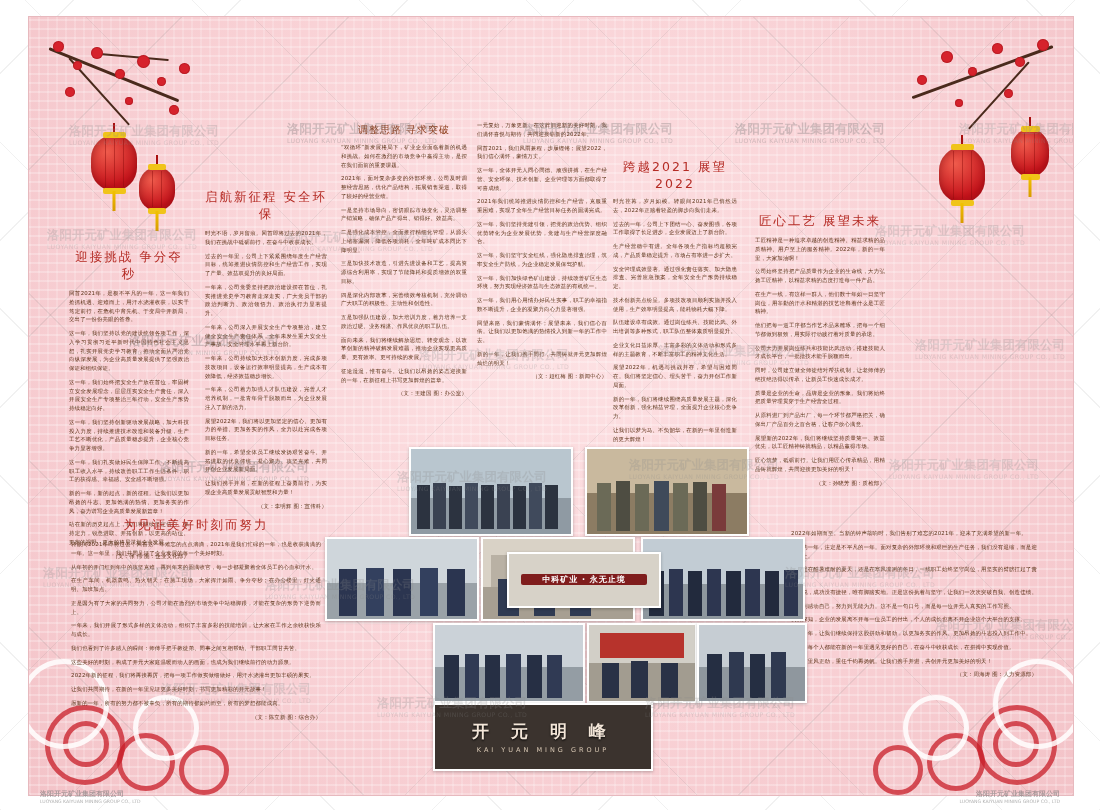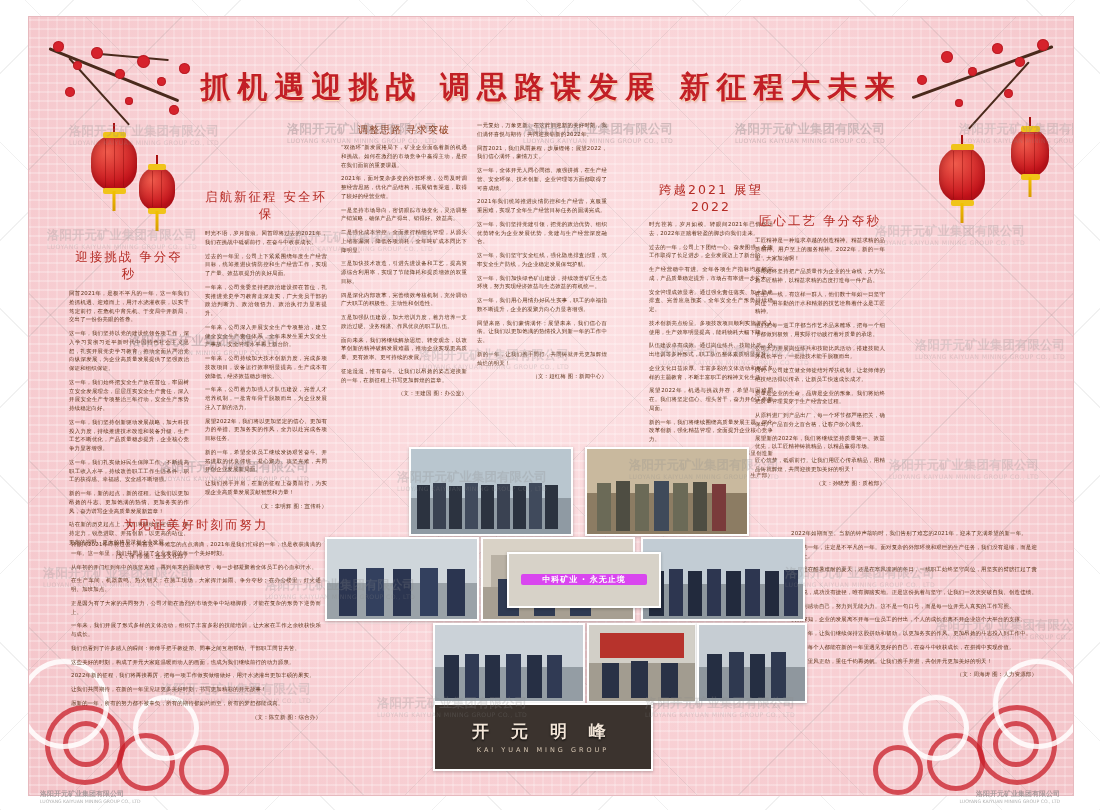--- a/index.html
+++ b/index.html
@@ -90,21 +90,21 @@
   
   .photo{
     position:absolute;border:2px solid #ffffff;box-shadow:0 1px 3px rgba(0,0,0,.25);
     overflow:hidden;background:#9aa3ab;
   }
   .photo .ppl{
     position:absolute;inset:0;
   }
   .banner{
     position:absolute;left:8%;top:38%;width:84%;height:22%;
-    background:#d946ef;border-radius:2px;
+    background:#7f1d1d;border-radius:2px;
     color:#fff;font-size:8px;font-weight:bold;letter-spacing:1px;
     display:flex;align-items:center;justify-content:center;
   }
 
   
   .brandphoto{
     position:absolute;background:#3b332e;
     border:2px solid #fff;box-shadow:0 1px 3px rgba(0,0,0,.25);
     display:flex;flex-direction:column;align-items:center;justify-content:center;
     color:#f3e6d8;
@@ -223,21 +223,20 @@
     </div>
     <div>
       <div class="papercut" style="right:16px;bottom:10px;width:70px;height:70px;"></div>
       <div class="papercut" style="right:34px;bottom:28px;width:36px;height:36px;"></div>
       <div class="papercut white" style="right:-10px;bottom:46px;width:80px;height:80px;"></div>
       <div class="papercut" style="right:88px;bottom:4px;width:48px;height:48px;"></div>
       <div class="papercut white" style="right:104px;bottom:34px;width:56px;height:56px;"></div>
       <div class="papercut" style="right:150px;bottom:0px;width:40px;height:40px;"></div>
     </div>
 
-    <div class="title">抓机遇迎挑战  调思路谋发展  新征程大未来</div>
 
     <div class="col" style="left:40px;top:232px;width:120px;">
       <div class="colhead">迎接挑战  争分夺秒</div>
       <p>回首2021年，是极不平凡的一年，这一年我们抢抓机遇、迎难而上，用汗水浇灌收获，以实干笃定前行，在危机中育先机、于变局中开新局，交出了一份份亮眼的答卷。</p>
       <p>这一年，我们坚持以党的建设统领各项工作，深入学习贯彻习近平新时代中国特色社会主义思想，扎实开展党史学习教育，推动全面从严治党向纵深发展，为企业高质量发展提供了坚强政治保证和组织保证。</p>
       <p>这一年，我们始终把安全生产放在首位，牢固树立安全发展理念，层层压实安全生产责任，深入开展安全生产专项整治三年行动，安全生产形势持续稳定向好。</p>
       <p>这一年，我们坚持创新驱动发展战略，加大科技投入力度，持续推进技术改造和装备升级，生产工艺不断优化，产品质量稳步提升，企业核心竞争力显著增强。</p>
       <p>这一年，我们扎实做好民生保障工作，不断提高职工收入水平，持续改善职工工作生活条件，职工的获得感、幸福感、安全感不断增强。</p>
       <p>新的一年，新的起点，新的征程。让我们以更加昂扬的斗志、更加饱满的热情、更加务实的作风，奋力谱写企业高质量发展新篇章！</p>
       <p>站在新的历史起点上，我们将继续坚定信心、保持定力，锐意进取、开拓创新，以更高的站位、更宽的视野、更大的格局谋划企业发展。</p>
@@ -279,37 +278,37 @@
       <p>2021年我们统筹推进疫情防控和生产经营，克服重重困难，实现了全年生产经营目标任务的圆满完成。</p>
       <p>这一年，我们坚持党建引领，把党的政治优势、组织优势转化为企业发展优势，党建与生产经营深度融合。</p>
       <p>这一年，我们坚守安全红线，强化隐患排查治理，筑牢安全生产防线，为企业稳定发展保驾护航。</p>
       <p>这一年，我们加快绿色矿山建设，持续改善矿区生态环境，努力实现经济效益与生态效益的有机统一。</p>
       <p>这一年，我们用心用情办好民生实事，职工的幸福指数不断提升，企业的凝聚力向心力显著增强。</p>
       <p>回望来路，我们豪情满怀；展望未来，我们信心百倍。让我们以更加饱满的热情投入到新一年的工作中去。</p>
       <p>新的一年，让我们携手同行，共同铸就开元更加辉煌灿烂的明天！</p>
       <p class="sig">（文：赵红梅  图：新闻中心）</p>
     </div>
 
-    <div class="col" style="left:620px;top:142px;width:124px;margin-top:23px;">
+    <div class="col" style="left:584px;top:142px;width:124px;">
       <div class="colhead">跨越2021  展望2022</div>
       <p>时光荏苒，岁月如梭。转眼间2021年已悄然远去，2022年正踏着轻盈的脚步向我们走来。</p>
       <p>过去的一年，公司上下团结一心、奋发图强，各项工作取得了长足进步，企业发展迈上了新台阶。</p>
       <p>生产经营稳中有进。全年各项生产指标均超额完成，产品质量稳定提升，市场占有率进一步扩大。</p>
       <p>安全管理成效显著。通过强化责任落实、加大隐患排查、完善应急预案，全年安全生产形势持续稳定。</p>
       <p>技术创新亮点纷呈。多项技改项目顺利实施并投入使用，生产效率明显提高，能耗物耗大幅下降。</p>
       <p>队伍建设卓有成效。通过岗位练兵、技能比武、外出培训等多种形式，职工队伍整体素质明显提升。</p>
       <p>企业文化日益浓厚。丰富多彩的文体活动和形式多样的主题教育，不断丰富职工的精神文化生活。</p>
       <p>展望2022年，机遇与挑战并存，希望与困难同在。我们将坚定信心、埋头苦干，奋力开创工作新局面。</p>
       <p>新的一年，我们将继续围绕高质量发展主题，深化改革创新，强化精益管理，全面提升企业核心竞争力。</p>
       <p>让我们以梦为马、不负韶华，在新的一年里创造新的更大辉煌！</p>
       <p class="sig">（文：刘志强  图：生产部）</p>
     </div>
 
     <div class="col" style="left:726px;top:196px;width:130px;">
-      <div class="colhead">匠心工艺  争分夺秒</div>
+      <div class="colhead">匠心工艺  展望未来</div>
       <p>工匠精神是一种追求卓越的创造精神、精益求精的品质精神、用户至上的服务精神。2022年，新的一年里，大家加油啊！</p>
       <p>公司始终坚持把产品质量作为企业的生命线，大力弘扬工匠精神，以精益求精的态度打造每一件产品。</p>
       <p>在生产一线，有这样一群人，他们数十年如一日坚守岗位，用辛勤的汗水和精湛的技艺诠释着什么是工匠精神。</p>
       <p>他们把每一道工序都当作艺术品来雕琢，把每一个细节都做到极致，用实际行动践行着对质量的承诺。</p>
       <p>公司大力开展岗位练兵和技能比武活动，搭建技能人才成长平台，一批批技术能手脱颖而出。</p>
       <p>同时，公司建立健全师徒结对帮扶机制，让老师傅的绝技绝活得以传承，让新员工快速成长成才。</p>
       <p>质量是企业的生命，品牌是企业的形象。我们将始终把质量管理贯穿于生产经营全过程。</p>
       <p>从原料进厂到产品出厂，每一个环节都严格把关，确保出厂产品百分之百合格，让客户放心满意。</p>
       <p>展望新的2022年，我们将继续坚持质量第一、效益优先，以工匠精神铸就精品，以精品赢得市场。</p>
       <p>匠心筑梦，砥砺前行。让我们用匠心传承精品，用精品铸就辉煌，共同迎接更加美好的明天！</p>

